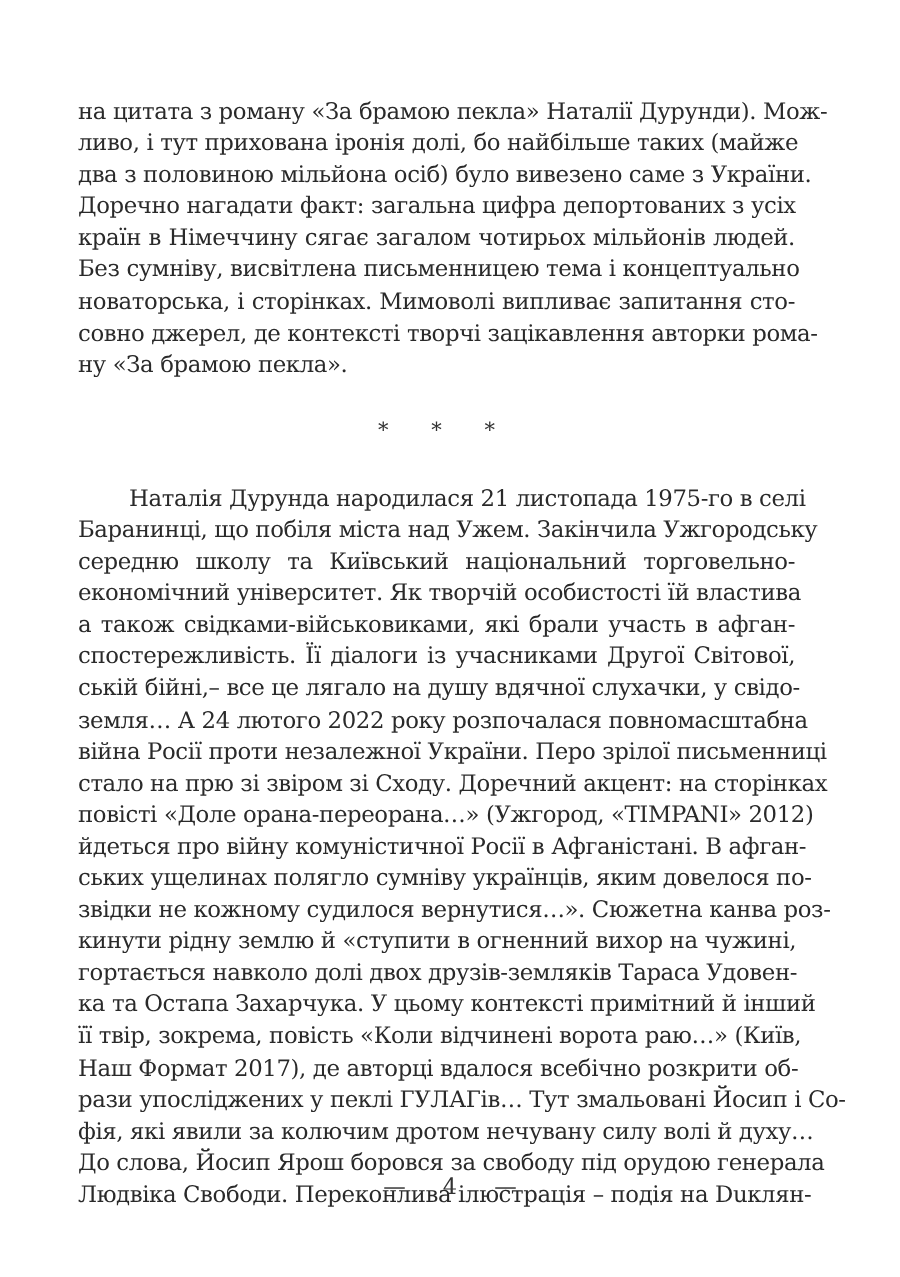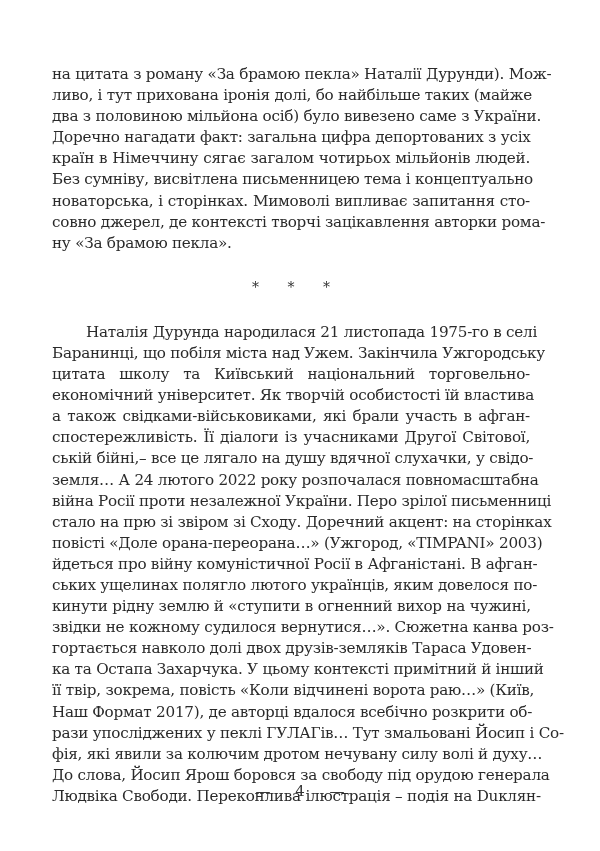--- a/index.html
+++ b/index.html
@@ -76,33 +76,33 @@
     <span class="line">новаторська, і сторінках. Мимоволі випливає запитання сто-</span>
     <span class="line">совно джерел, де контексті творчі зацікавлення авторки рома-</span>
     <span class="line last">ну «За брамою пекла».</span>
   </div>
 
   <div class="section-break">* * *</div>
 
   <div>
     <span class="line indent">Наталія Дурунда народилася 21 листопада 1975-го в селі</span>
     <span class="line">Баранинці, що побіля міста над Ужем. Закінчила Ужгородську</span>
-    <span class="line">цитата школу та Київський національний торговельно-</span>
+    <span class="line">середню школу та Київський національний торговельно-</span>
     <span class="line">економічний університет. Як творчій особистості їй властива</span>
     <span class="line">а також свідками-військовиками, які брали участь в афган-</span>
     <span class="line">спостережливість. Її діалоги із учасниками Другої Світової,</span>
     <span class="line">ській бійні,– все це лягало на душу вдячної слухачки, у свідо-</span>
     <span class="line">земля… А 24 лютого 2022 року розпочалася повномасштабна</span>
     <span class="line">війна Росії проти незалежної України. Перо зрілої письменниці</span>
     <span class="line">стало на прю зі звіром зі Сходу. Доречний акцент: на сторінках</span>
-    <span class="line">повісті «Доле орана-переорана…» (Ужгород, «TIMPANI» 2003)</span>
+    <span class="line">повісті «Доле орана-переорана…» (Ужгород, «TIMPANI» 2012)</span>
     <span class="line">йдеться про війну комуністичної Росії в Афганістані. В афган-</span>
-    <span class="line">ських ущелинах полягло лютого українців, яким довелося по-</span>
+    <span class="line">ських ущелинах полягло сумніву українців, яким довелося по-</span>
+    <span class="line">звідки не кожному судилося вернутися…». Сюжетна канва роз-</span>
     <span class="line">кинути рідну землю й «ступити в огненний вихор на чужині,</span>
-    <span class="line">звідки не кожному судилося вернутися…». Сюжетна канва роз-</span>
     <span class="line">гортається навколо долі двох друзів-земляків Тараса Удовен-</span>
     <span class="line">ка та Остапа Захарчука. У цьому контексті примітний й інший</span>
     <span class="line">її твір, зокрема, повість «Коли відчинені ворота раю…» (Київ,</span>
     <span class="line">Наш Формат 2017), де авторці вдалося всебічно розкрити об-</span>
     <span class="line">рази упосліджених у пеклі ГУЛАГів… Тут змальовані Йосип і Со-</span>
     <span class="line">фія, які явили за колючим дротом нечувану силу волі й духу…</span>
     <span class="line">До слова, Йосип Ярош боровся за свободу під орудою генерала</span>
     <span class="line">Людвіка Свободи. Переконлива ілюстрація – подія на Duклян-</span>
   </div>
 </div>

